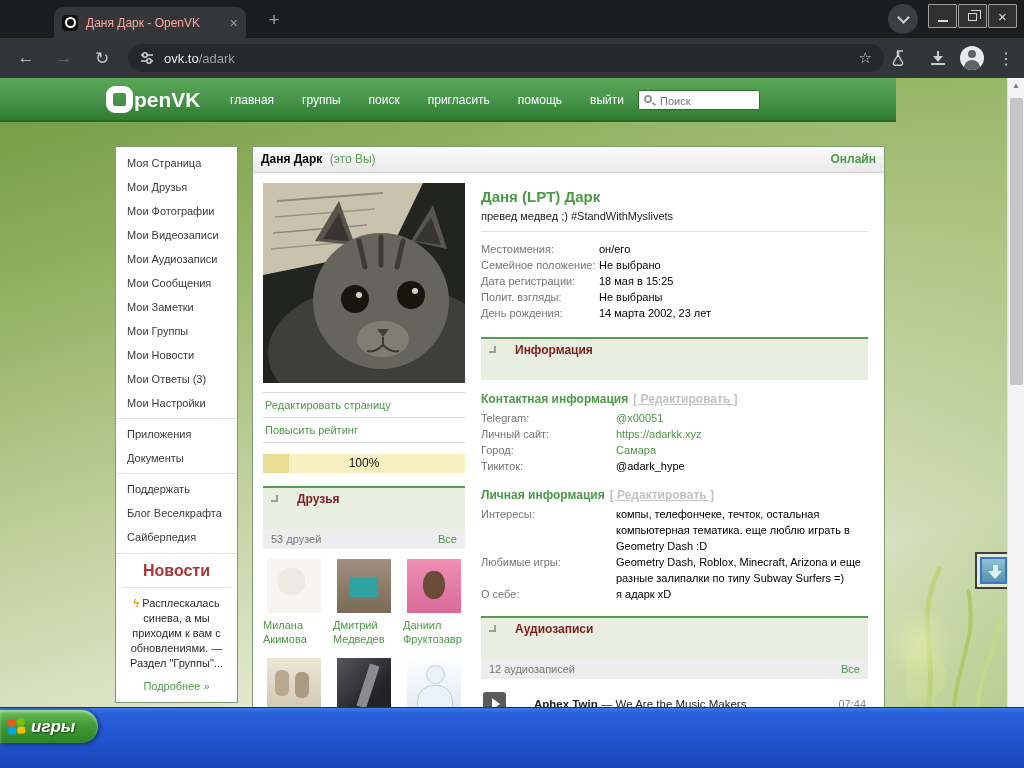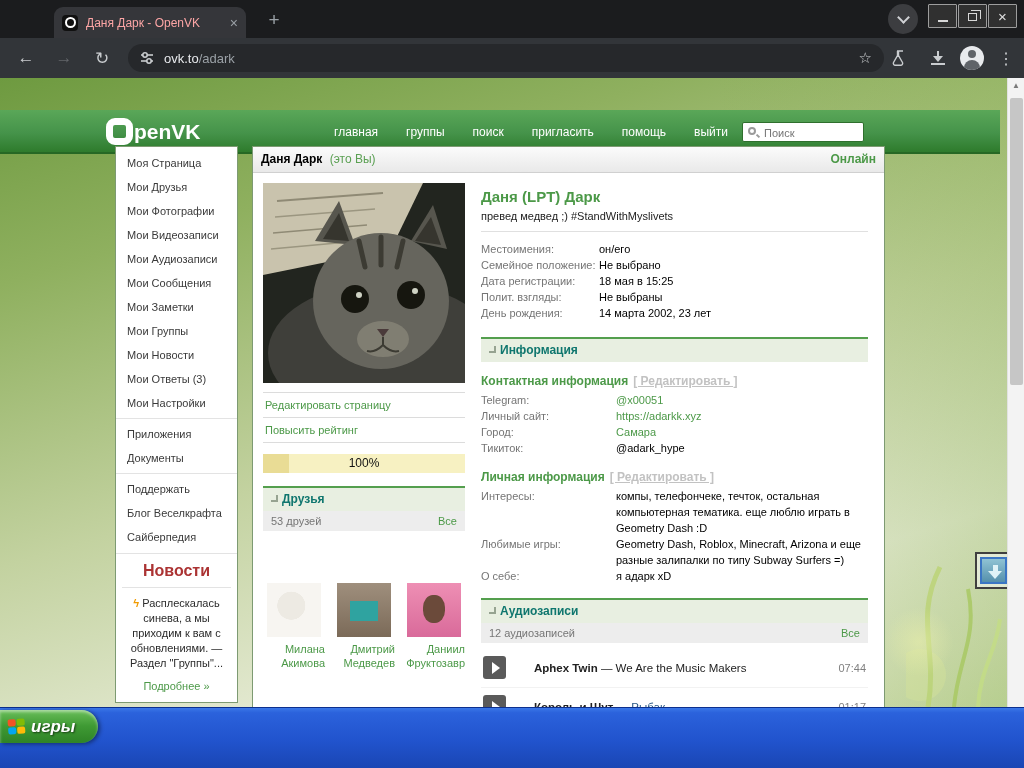--- a/index.html
+++ b/index.html
@@ -62,23 +62,23 @@
   
   .viewport { position:absolute; left:0; top:78px; width:1024px; height:629px; overflow:hidden;
     background:
       linear-gradient(to left, rgba(128,170,70,.30), rgba(128,170,70,0) 30%),
       linear-gradient(163deg, #6e9a40 0%, #8fb05f 22%, #c3d2a0 52%, #e6ebd5 78%, #d8e2bd 92%, #ccdcab 100%);
   }
   .grass { position:absolute; right:8px; bottom:0; opacity:.85; }
   .glow { position:absolute; right:70px; bottom:30px; width:70px; height:70px; border-radius:50%;
           background:radial-gradient(circle, rgba(235,240,170,.55), rgba(235,240,170,0) 70%); }
 
-  .ovk-header { position:absolute; left:0; top:0; width:1000px; height:44px;
+  .ovk-header { position:absolute; left:0; top:0; width:896px; height:44px;
                 background:linear-gradient(180deg,#5aa758 0%,#45934a 55%,#2e7b2c 100%);
-                border-bottom:2px solid #266824;margin-top:32px; }
+                border-bottom:2px solid #266824; }
   .logo { position:absolute; left:106px; top:8px; display:flex; align-items:center; }
   .ovk-mark { width:27px; height:27px; border:7px solid #fff; border-radius:9px; }
   .logo-text { color:#fff; font-size:21px; font-weight:bold; margin-left:1px; letter-spacing:0; }
   .ovk-nav { position:absolute; right:272px; top:0; height:44px; display:flex; align-items:center; gap:28px; }
   .ovk-nav a { color:#fff; font-size:12px; text-decoration:none; }
   .ovk-search { position:absolute; right:136px; top:12px; width:122px; height:20px; background:#fff;
                 border:1px solid #2f6f2d; border-radius:2px; }
   .ovk-search input { width:100%; height:100%; border:none; outline:none; font-size:11px; padding-left:21px;
                       color:#444; font-family:"Liberation Sans",sans-serif; background:transparent; }
   .mag { position:absolute; left:5px; top:4px; width:8px; height:8px; border:2px solid #9a9a9a; border-radius:50%; }
@@ -110,29 +110,29 @@
   .rightcol { flex:1; padding:10px 16px 0 6px; }
 
   .avatar-box { width:202px; height:200px; overflow:hidden; background:#20231e; }
   .profile-actions { margin-top:9px; border-top:1px solid #dcdcdc; }
   .pa-link { display:block; padding:6px 2px; border-bottom:1px solid #dcdcdc; color:#4C9948;
              font-size:11px; text-decoration:none; }
   .rating { margin:11px 0 13px; height:19px; background:#f7f1c2; position:relative; }
   .rating .seg { position:absolute; left:0; top:0; width:26px; height:19px; background:#e9dc95; }
   .rating .pct { position:relative; text-align:center; line-height:19px; font-size:12px; color:#111; }
 
-  .sec-h { background:#e8efe1; border-top:2px solid #549f4e; padding:4px 8px 5px; font-weight:bold;
-           font-size:12px; color:#0f766e; display:flex; align-items:center; gap:4px; }
+  .sec-h { background:#e8efe1; border-top:2px solid #549f4e; padding:4px 8px 23px; font-weight:bold;
+           font-size:12px; color:#7f1d1d; display:flex; align-items:center; gap:19px; }
   .sec-arrow { width:7px; height:7px; border-right:2px solid #96a391; border-bottom:2px solid #96a391;
                flex:0 0 7px; margin-top:-2px; }
   .count-row { background:#ededed; padding:4px 8px; font-size:11px; color:#767676; overflow:hidden; }
   .count-row .all { float:right; color:#4C9948; text-decoration:none; }
 
   .fgrid { display:grid; grid-template-columns:1fr 1fr 1fr; column-gap:8px; row-gap:12px; margin:10px 0 10px; }
-  .fcell { text-align:right;margin-top:42px; }
+  .fcell { text-align:left; }
   .favat { width:54px; height:54px; margin:0 auto 5px; position:relative; overflow:hidden; }
   .fname { display:block; color:#4C9948; font-size:11px; line-height:14px; text-decoration:none; }
   .f-milana { background:radial-gradient(circle at 45% 42%, #edeae3 0 32%, transparent 33%), #f7f5f1; }
   .f-dmitry { background:linear-gradient(180deg,#9f8f7d 0%,#7b6a58 100%); }
   .f-dmitry::before { content:""; position:absolute; left:13px; top:18px; width:28px; height:20px; background:#2fa3a0; }
   .f-frukt { background:linear-gradient(180deg,#ee8fb4,#d96a9a); }
   .f-frukt::before { content:""; position:absolute; left:16px; top:12px; width:22px; height:28px;
                      border-radius:45%; background:#6b4a3a; }
   .f-mysl { background:linear-gradient(180deg,#ece6d6,#cfc7b2); }
   .f-mysl::before { content:""; position:absolute; left:8px; top:12px; width:14px; height:26px;

